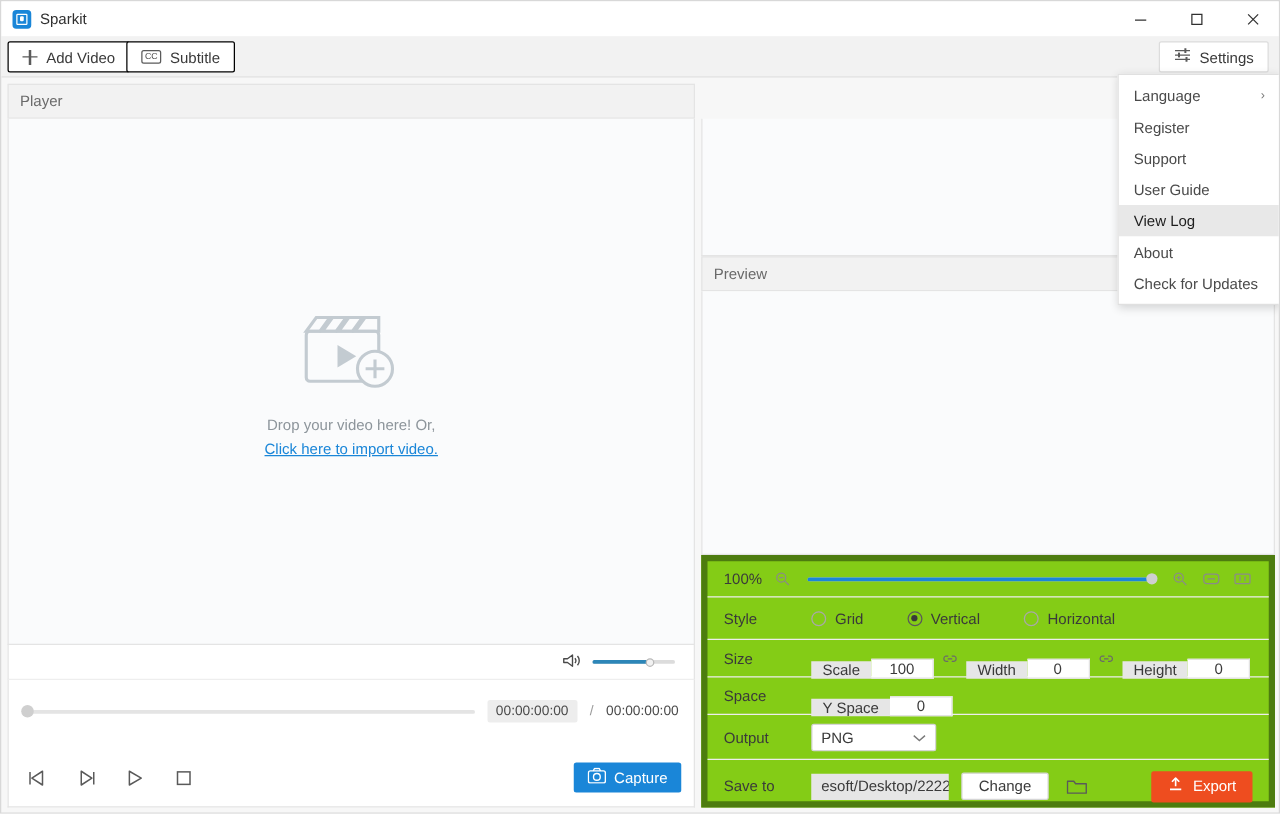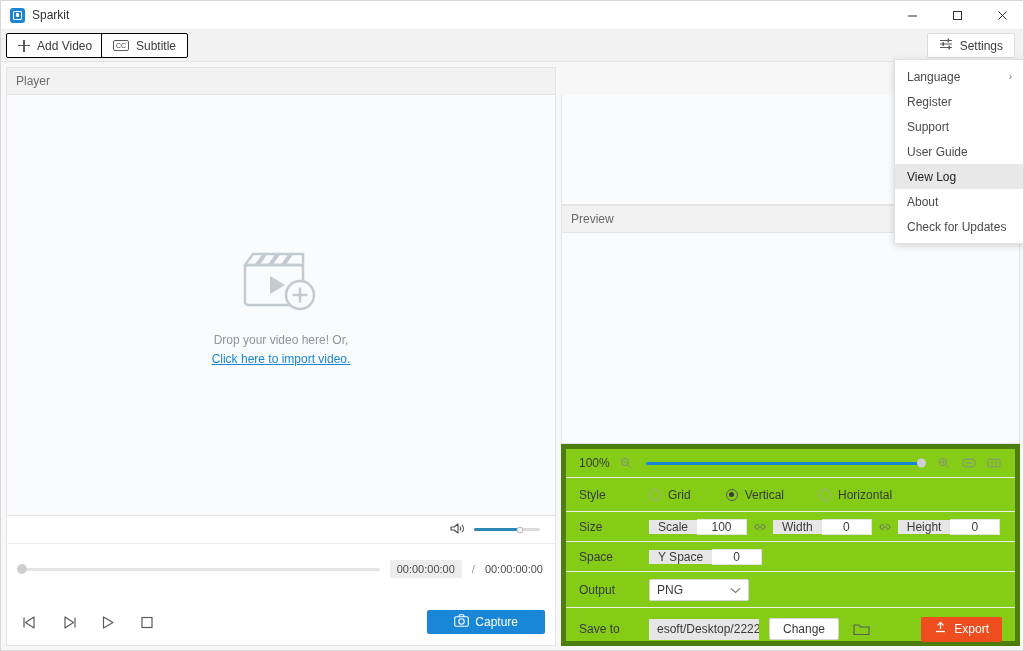--- a/index.html
+++ b/index.html
@@ -283,21 +283,21 @@
   .capture-btn {
     position: absolute;
     right: 12px; top: 8px;
     height: 24px;
     background: #1a86d8;
     color: #ffffff;
     border-radius: 2px;
     display: flex;
     align-items: center;
     gap: 6px;
-    padding: 0 27px;
+    padding: 0 11px;
     font-size: 12px;
     cursor: default;
   }
 
   
   .images-header { left: 560px; top: 66px; width: 459px; }
   .images-body { left: 560px; top: 94px; width: 459px; height: 110px; }
   .clear-btn {
     position: absolute;
     right: 9px; top: 3px;
@@ -394,21 +394,21 @@
     content: "";
     position: absolute;
     left: 2.5px; top: 2.5px;
     width: 5px; height: 5px;
     border-radius: 50%;
     background: #3a3a3a;
   }
 
   .field-group {
     display: flex;
-    align-items: center;
+    align-items: flex-end;
     height: 33px;
     font-size: 12px;
   }
   .field-key {
     background: #e6e6e6;
     color: #3a3a3a;
     display: flex;
     align-items: center;
     justify-content: center;
     padding: 0 9px;

